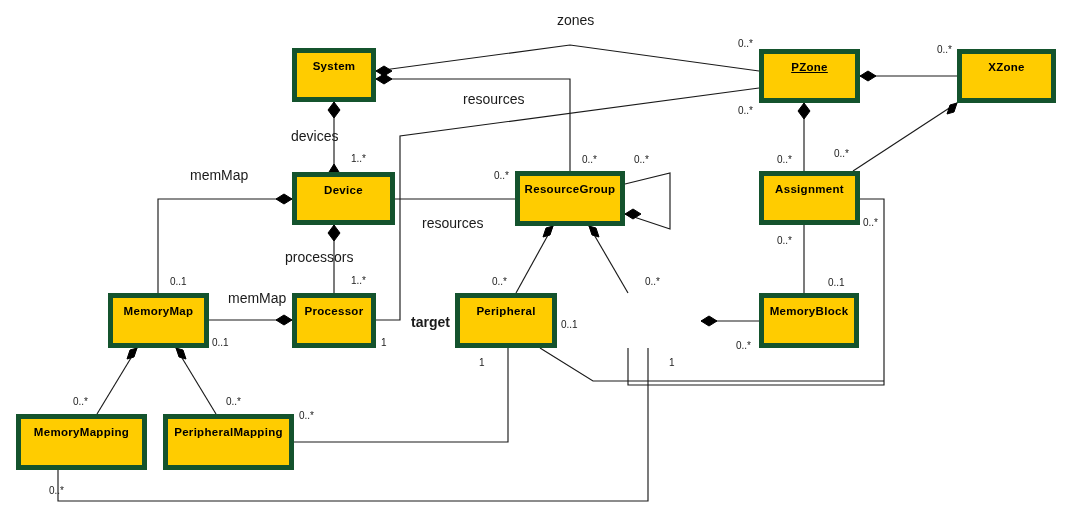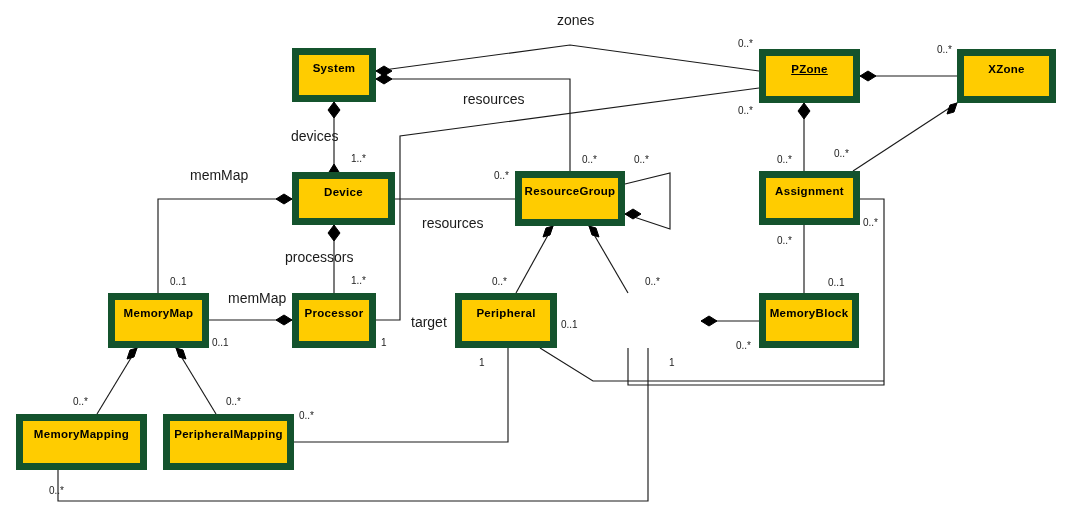--- a/index.html
+++ b/index.html
@@ -33,21 +33,21 @@
     stroke-linecap: butt;
   }
   .diamond-fill {
     fill: #000000;
     stroke: #000000;
     stroke-width: 1;
   }
   .uml-class {
     position: absolute;
     background: #FFCC00;
-    border: 7px solid #14532d;
+    border: 5px solid #14532d;
     box-sizing: border-box;
     display: flex;
     align-items: flex-start;
     justify-content: center;
     padding-top: 7px;
   }
   .uml-class .cls-name {
     font-family: "Liberation Sans", sans-serif;
     font-size: 11.5px;
     font-weight: bold;
@@ -235,21 +235,21 @@
     <span class="cls-name">PeripheralMapping</span>
   </div>
 
   <div class="edge-label" style="left:557px; top:15px;">zones</div>
   <div class="edge-label" style="left:463px; top:94px;">resources</div>
   <div class="edge-label" style="left:291px; top:131px;">devices</div>
   <div class="edge-label" style="left:190px; top:170px;">memMap</div>
   <div class="edge-label" style="left:422px; top:218px;">resources</div>
   <div class="edge-label" style="left:285px; top:252px;">processors</div>
   <div class="edge-label" style="left:228px; top:293px;">memMap</div>
-  <div class="edge-label" style="left:411px; top:317px;">target</div>
+  <div class="edge-label" style="left:411px; top:317px;font-weight:bold;">target</div>
 
   <div class="mult-label" style="left:738px; top:38px;">0..*</div>
   <div class="mult-label" style="left:937px; top:44px;">0..*</div>
   <div class="mult-label" style="left:738px; top:105px;">0..*</div>
   <div class="mult-label" style="left:351px; top:153px;">1..*</div>
   <div class="mult-label" style="left:494px; top:170px;">0..*</div>
   <div class="mult-label" style="left:582px; top:154px;">0..*</div>
   <div class="mult-label" style="left:634px; top:154px;">0..*</div>
   <div class="mult-label" style="left:777px; top:154px;">0..*</div>
   <div class="mult-label" style="left:834px; top:148px;">0..*</div>

